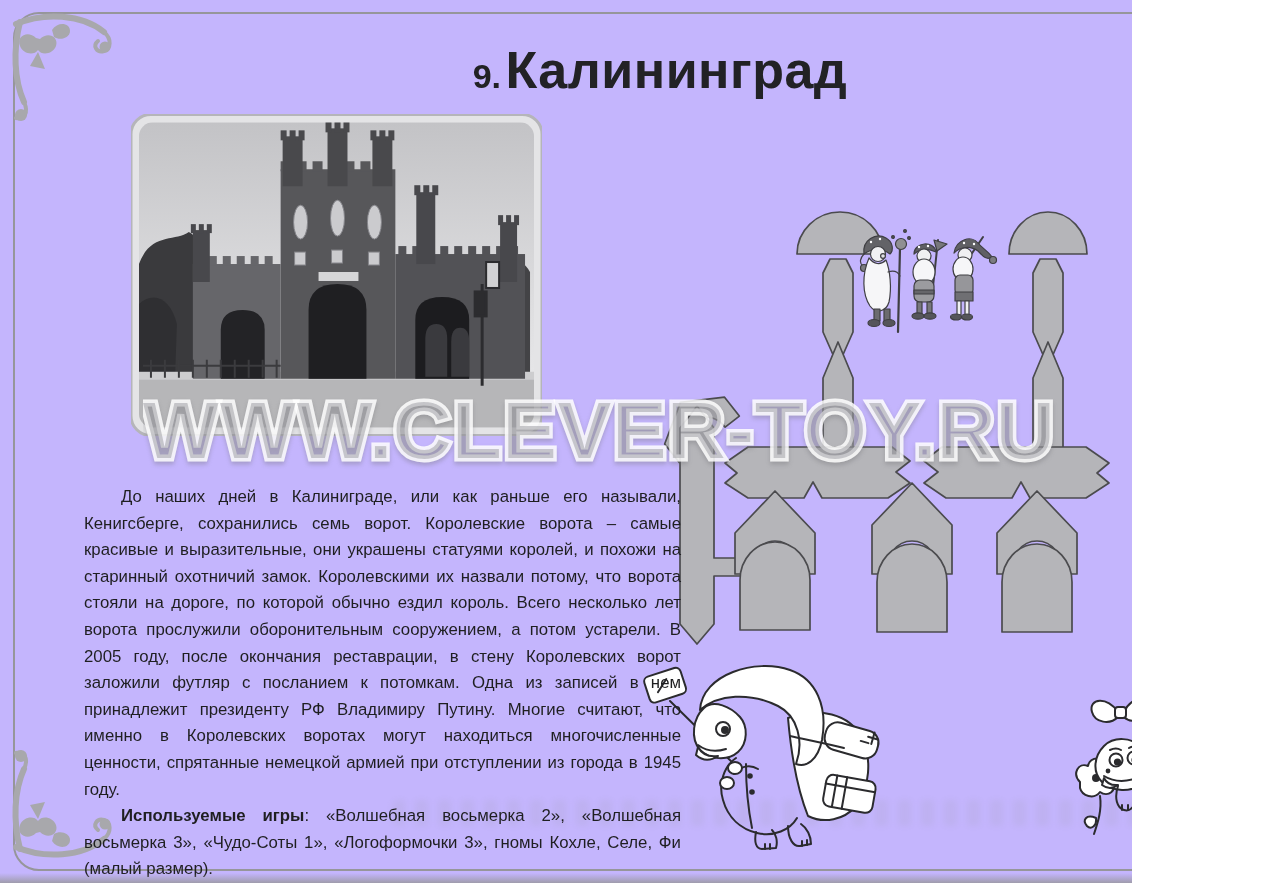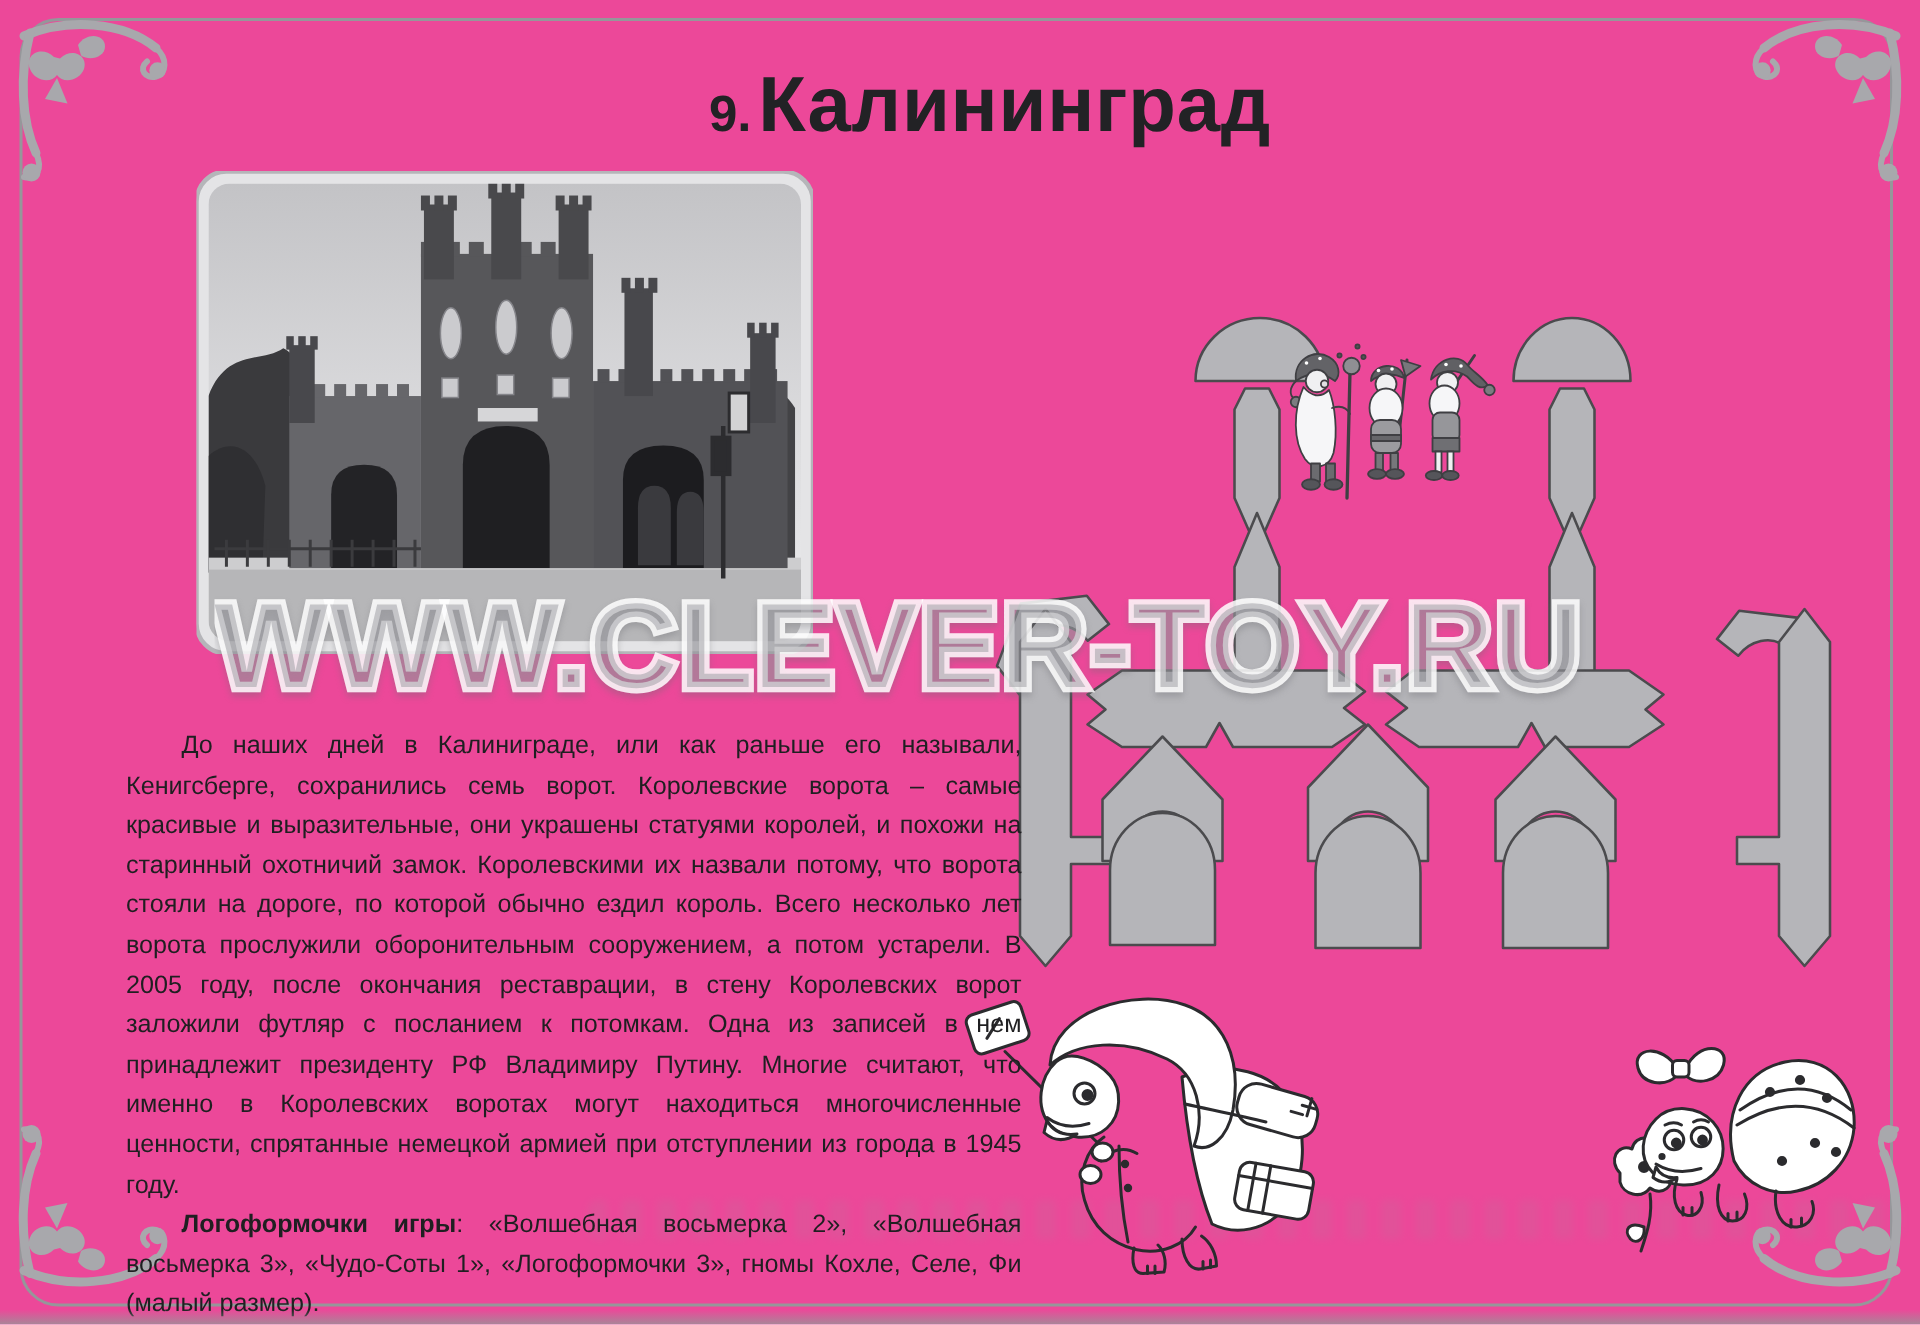--- a/index.html
+++ b/index.html
@@ -1,16 +1,16 @@
 <!DOCTYPE html>
 <html><head>
 <meta charset="utf-8">
 <style>
   html,body{margin:0;padding:0;background:#ffffff;}
-  .page{position:relative;width:1280px;height:883px;background:#ec4899;overflow:hidden;
+  .page{position:relative;width:1132px;height:883px;background:#c4b5fd;overflow:hidden;
         font-family:"Liberation Sans",sans-serif;color:#1f1f21;}
   
   .frame{position:absolute;left:13px;top:12px;width:1245px;height:855px;
          border:2.5px solid #96969a;border-radius:26px;z-index:1;}
   .corner-orn{position:absolute;width:120px;height:130px;z-index:6;}
   .orn-tl{left:10px;top:8px;}
   .orn-tr{left:1150px;top:8px;transform:scaleX(-1);}
   .orn-bl{left:10px;top:733px;transform:scaleY(-1);}
   .orn-br{left:1150px;top:733px;transform:scale(-1,-1);}
   
@@ -370,19 +370,19 @@
     <line x1="62" y1="124" x2="62" y2="119"></line>
       <line x1="68" y1="124" x2="68" y2="119"></line>
     <line x1="92" y1="128" x2="92" y2="123"></line>
       <line x1="98" y1="127" x2="98" y2="122"></line>
     <line x1="134" y1="132" x2="134" y2="127"></line>
       <line x1="141" y1="131" x2="141" y2="126"></line>
   </svg>
 
   <div class="bodytext">
     <p>До наших дней в Калиниграде, или как раньше его называли, Кенигсберге, сохранились семь ворот. Королевские ворота – самые красивые и выразительные, они украшены статуями королей, и похожи на старинный охотничий замок. Королевскими их назвали потому, что ворота стояли на дороге, по которой обычно ездил король. Всего несколько лет ворота прослужили оборонительным сооружением, а потом устарели. В 2005 году, после окончания реставрации, в стену Королевских ворот заложили футляр с посланием к потомкам. Одна из записей в нем принадлежит президенту РФ Владимиру Путину. Многие считают, что именно в Королевских воротах могут находиться многочисленные ценности, спрятанные немецкой армией при отступлении из города в 1945 году.</p>
-    <p class="games"><b>Логоформочки игры</b><span>: «Волшебная восьмерка 2», «Волшебная восьмерка 3», «Чудо-Соты 1», «Логоформочки 3», гномы Кохле, Селе, Фи (малый размер).</span></p>
+    <p class="games"><b>Используемые игры</b><span>: «Волшебная восьмерка 2», «Волшебная восьмерка 3», «Чудо-Соты 1», «Логоформочки 3», гномы Кохле, Селе, Фи (малый размер).</span></p>
   </div>
 
   <div class="bleed"></div>
   <div class="bottom-shade"></div>
 
 </div>
 
 </body></html>

